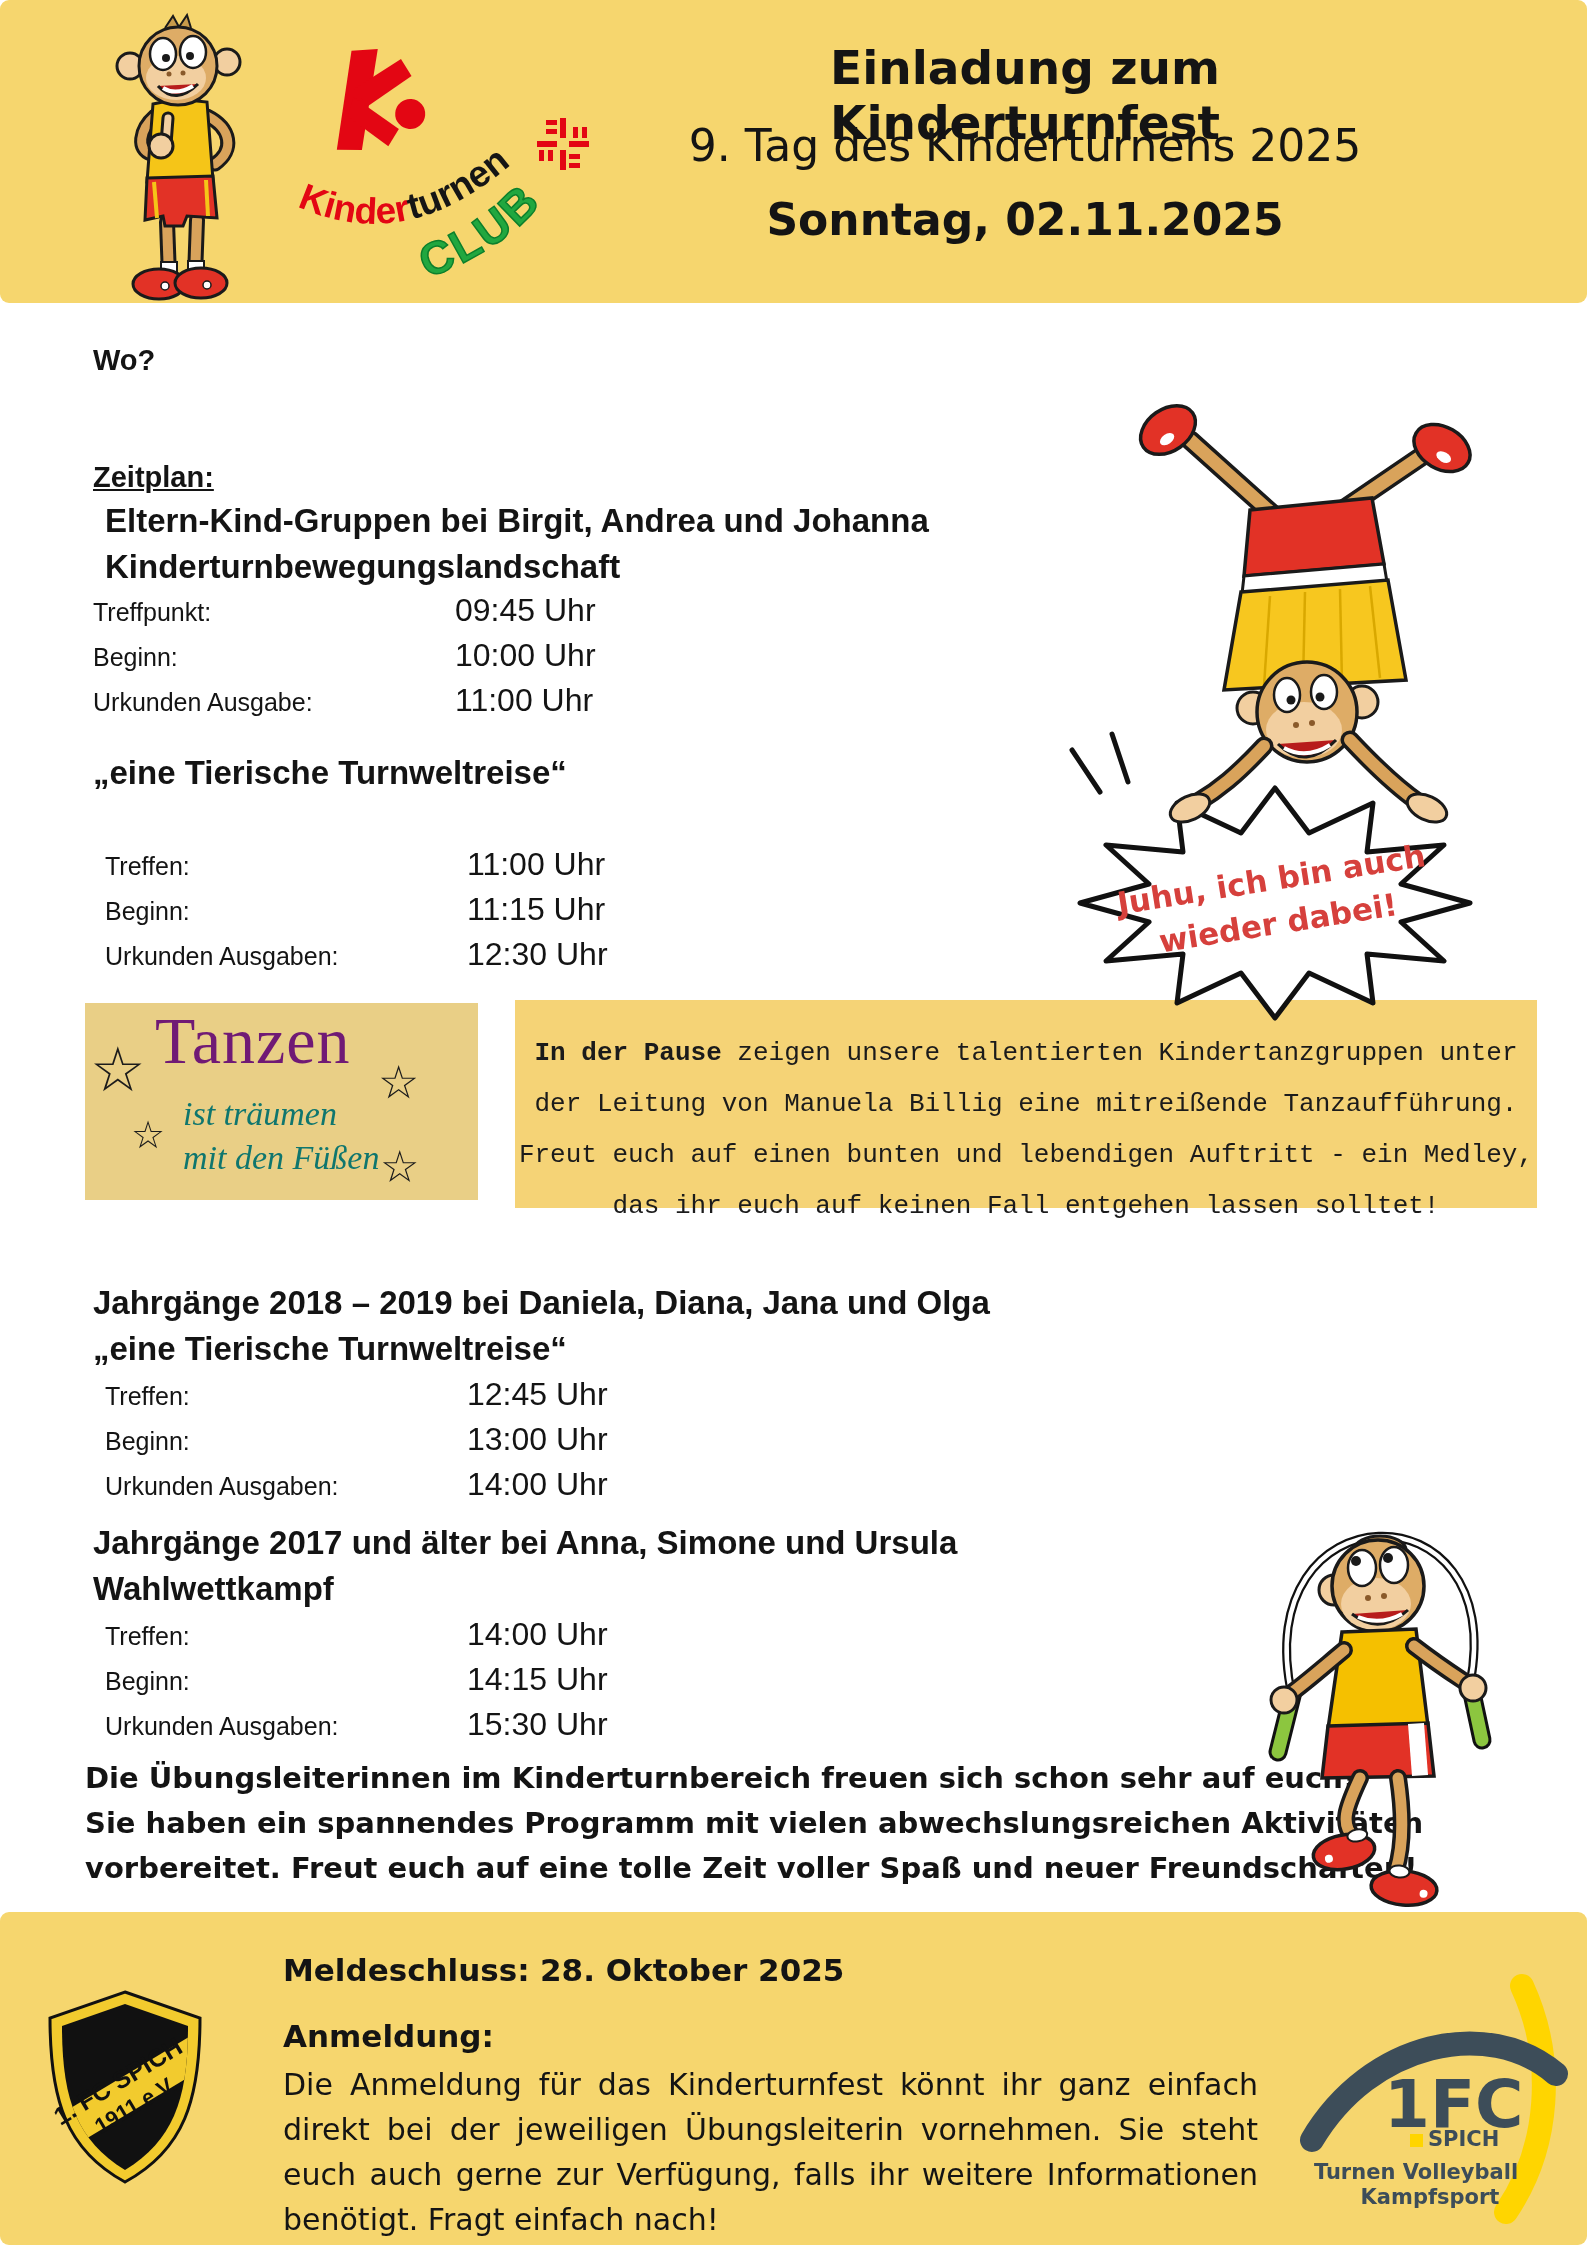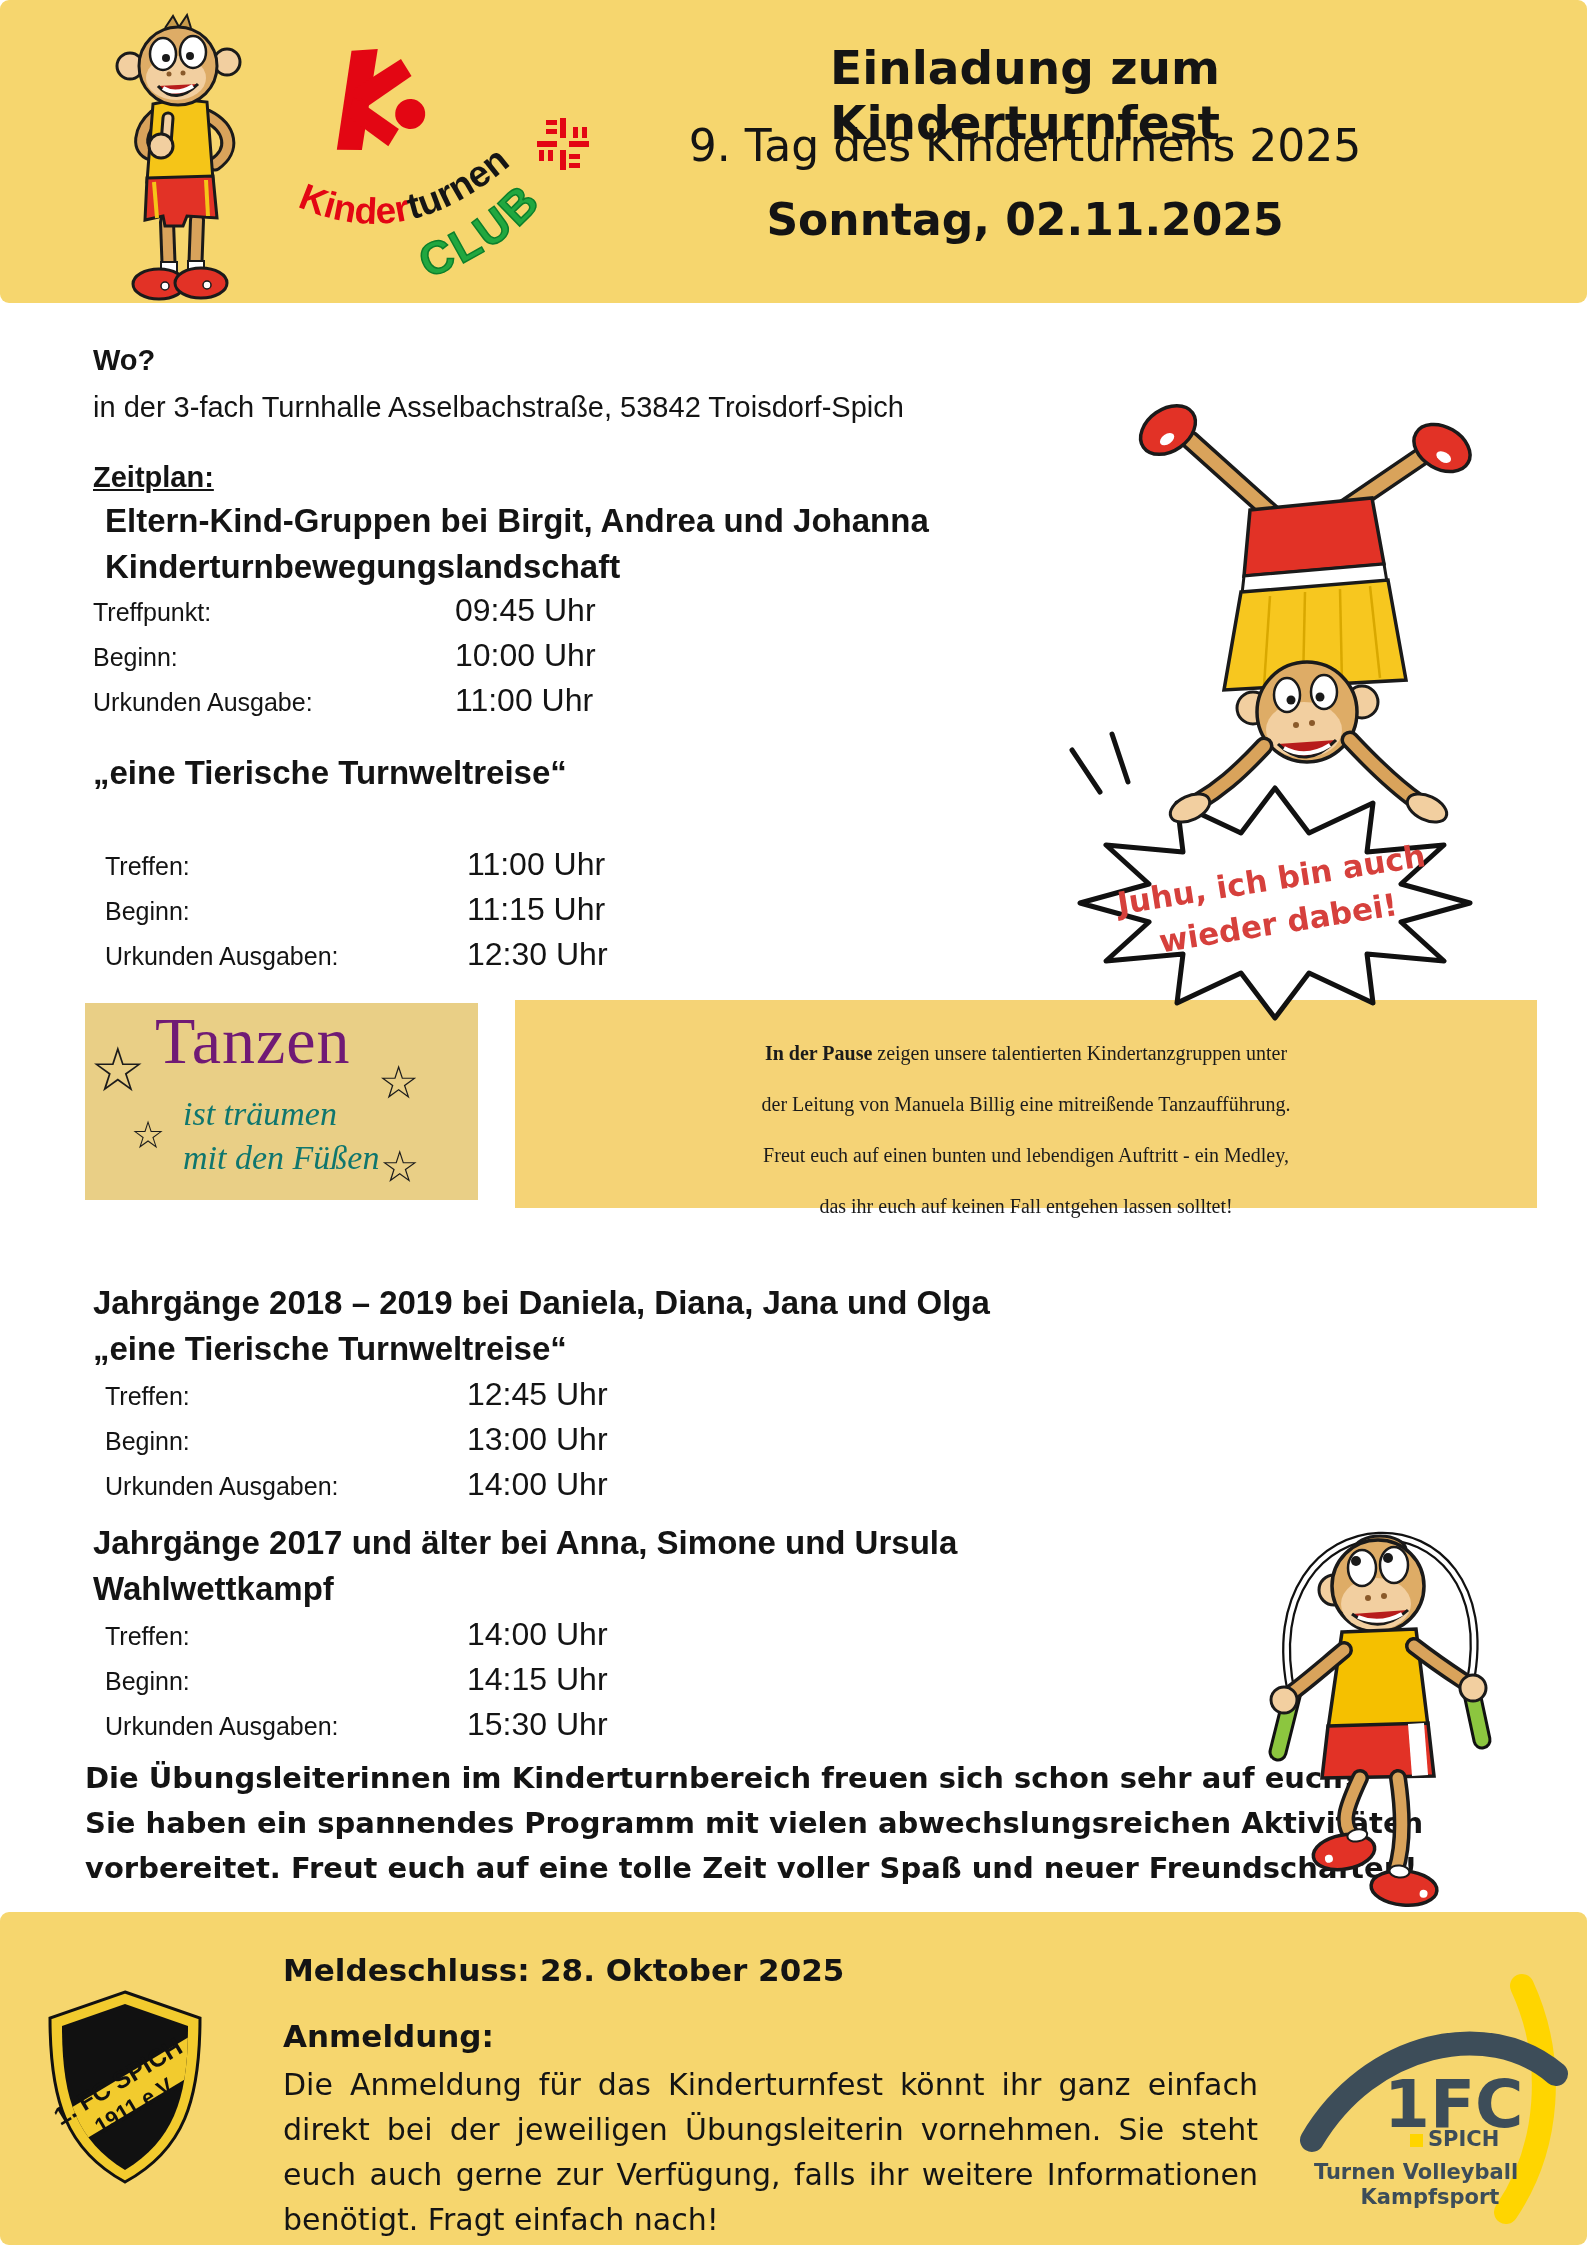--- a/index.html
+++ b/index.html
@@ -21,21 +21,21 @@
   .rows .lbl{width:362px;font-size:25px;}
   .rows .tim{font-size:32px;}
   
   .tanzen{left:85px;top:1003px;width:393px;height:197px;background:#E9CF86;
           font-family:"Liberation Serif",serif;}
   .tz-title{position:absolute;left:70px;top:0px;font-size:66px;color:#701a75;letter-spacing:1px;}
   .tz-line{position:absolute;font-style:italic;font-size:34px;color:#0f766e;}
   .tz-star{position:absolute;color:#1b1b1b;font-family:"DejaVu Sans",sans-serif;}
   
   .pause{left:515px;top:1000px;width:1022px;height:208px;background:#F5D376;
-         font-family:Liberation Serif, serif;font-size:20px;line-height:51px;
+         font-family:Liberation Mono, monospace;font-size:26px;line-height:51px;
          text-align:center;box-sizing:border-box;padding-top:28px;color:#1b1b1b;}
   
   .closing{left:85px;top:1756px;font-family:"DejaVu Sans",sans-serif;
            font-weight:700;font-size:29px;line-height:45px;color:#141414;}
   
   .f-label{font-family:"DejaVu Sans",sans-serif;font-weight:700;font-size:31px;}
   .f-text{font-family:"DejaVu Sans",sans-serif;font-size:30px;line-height:45px;
           width:975px;text-align:justify;}
 </style>
 </head>
@@ -127,21 +127,20 @@
     </defs>
     <text font-family="'Liberation Sans',sans-serif" font-weight="700" font-size="37">
       <textPath href="#ktArc"><tspan fill="#E30613">Kinder</tspan><tspan fill="#151515">turnen</tspan></textPath>
     </text>
     <text font-family="'Liberation Sans',sans-serif" font-weight="700" font-size="46" fill="#21A73F" stroke="#0C7F2B" stroke-width="1.5" letter-spacing="3">
       <textPath href="#clubArc">CLUB</textPath>
     </text>
   </svg>
 
   <div class="abs t33 b" style="left:93px;top:338px;">Wo?</div>
-  <div class="abs t33" style="left:93px;top:385px;">in der 3-fach Turnhalle Asselbachstraße, 53842 Troisdorf-Spich</div>
 
   <div class="abs t33 b underl" style="left:93px;top:455px;">Zeitplan:</div>
 
   <div class="abs sec-title" style="left:105px;top:498px;">
     <div>Eltern-Kind-Gruppen bei Birgit, Andrea und Johanna</div>
     <div>Kinderturnbewegungslandschaft</div>
   </div>
   <div class="abs rows" style="left:93px;top:592px;">
     <div class="row">
       <span class="lbl">Treffpunkt:</span>

